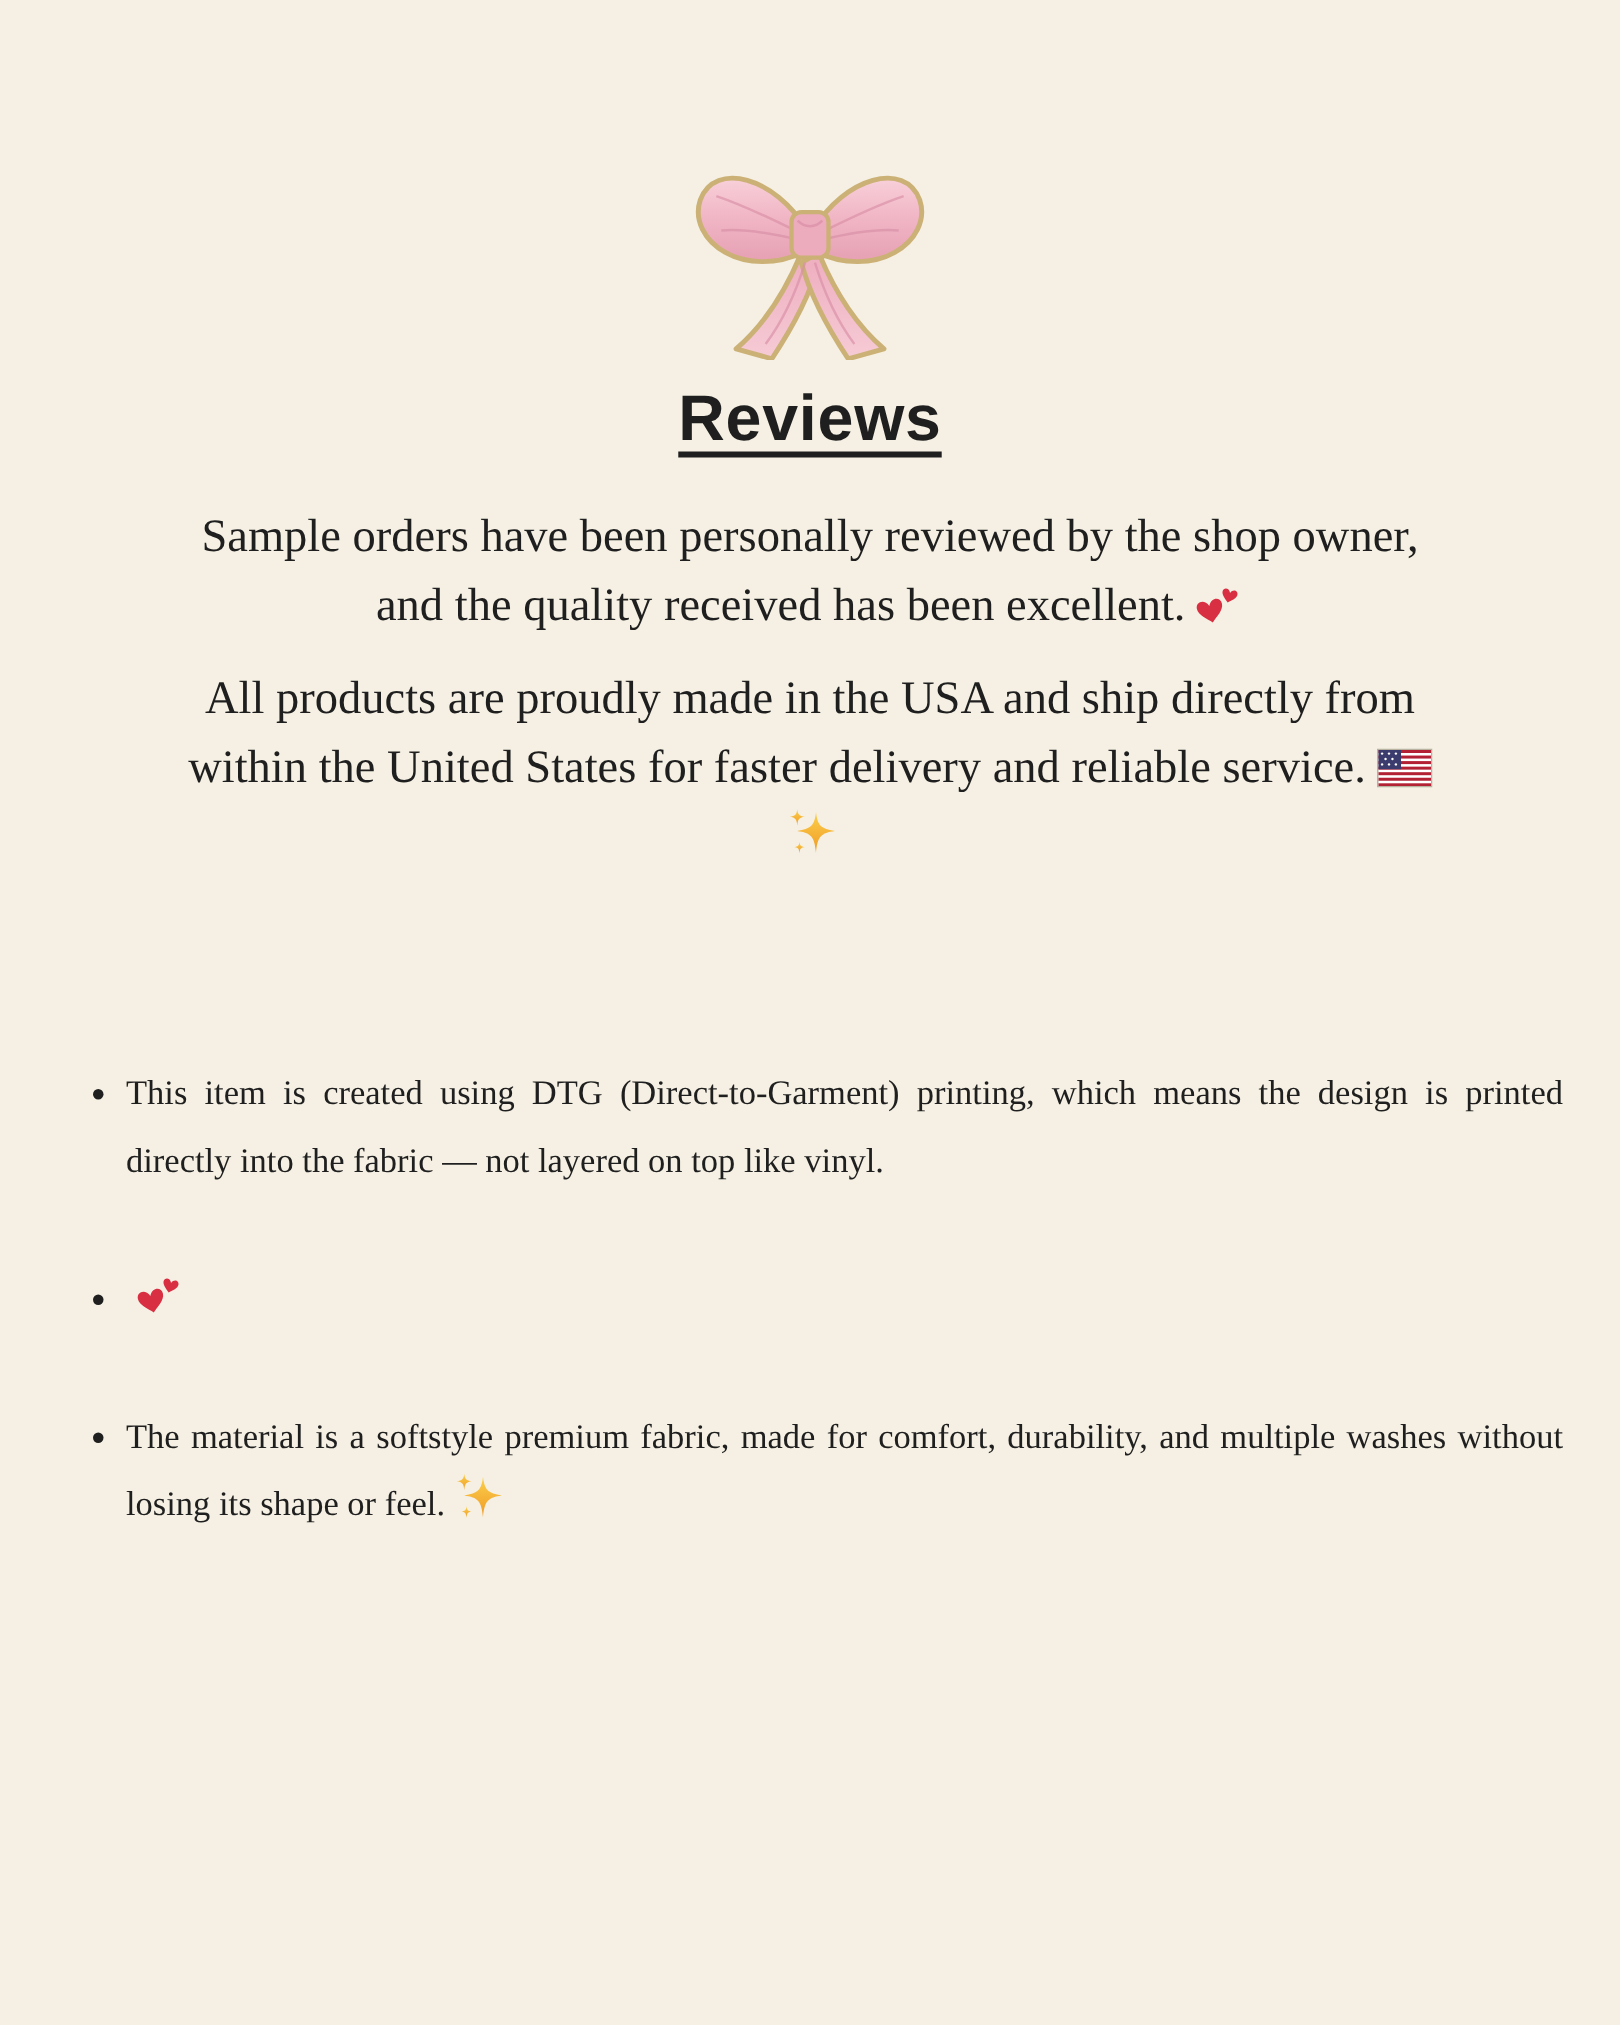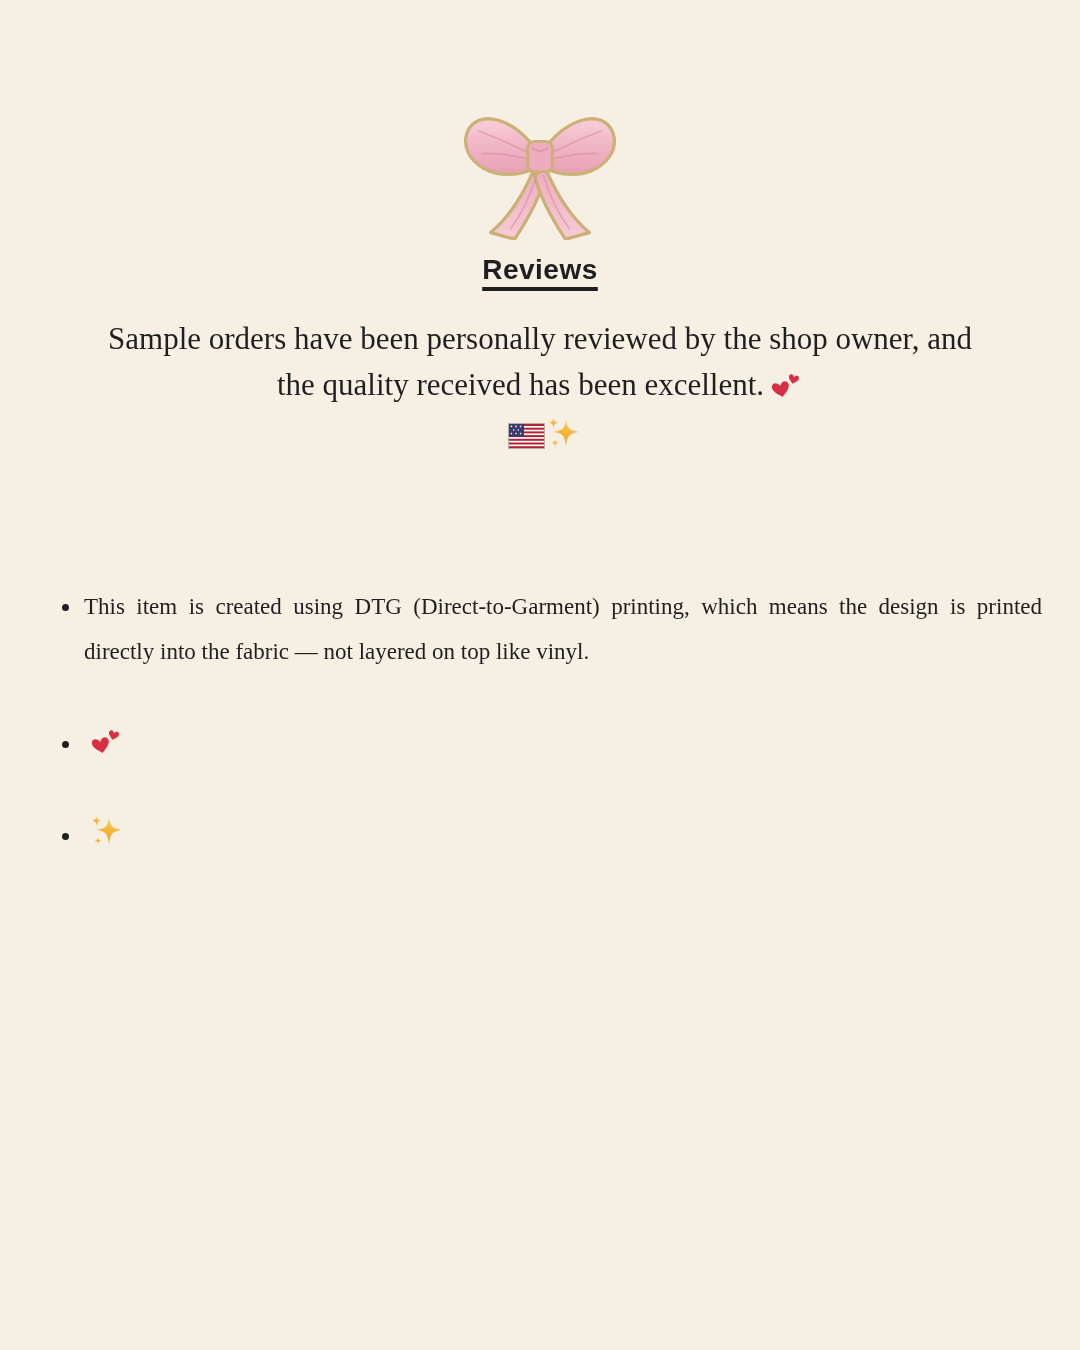--- a/index.html
+++ b/index.html
@@ -9,37 +9,37 @@
     color: var(--ink, #1f1f1f);
     font-family: "Liberation Serif", serif;
     overflow: hidden;
   }
   .bow-wrap { text-align: center; padding-top: 88px; }
   .bow { width: 166px; height: 152px; }
 
   .title {
     text-align: center;
     font-family: "Liberation Sans", sans-serif;
-    font-size: 28px;
+    font-size: 43px;
     font-weight: 600;
     letter-spacing: 0.5px;
     margin-top: 10px;
     text-decoration: underline;
     text-decoration-thickness: 3.5px;
     text-underline-offset: 8px;
   }
 
   .intro {
     width: 884px;
     margin: 30px auto 0;
     text-align: center;
     font-size: 31px;
     line-height: 46px;
   }
-  .intro p { margin: 4px; }
+  .intro p { margin: 16px; }
 
   .bullets {
     width: 960px;
     margin: 126px auto 0;
     padding-left: 44px;
     font-size: 23px;
     line-height: 45px;
     list-style: disc outside;
   }
   .bullets li {
@@ -136,28 +136,28 @@
     <path d="M90,72 C96,78 104,78 110,72" stroke="#d98fa6" stroke-width="2" fill="none" opacity="0.7"></path>
   </svg>
 </div>
 
 <div class="title">Reviews</div>
 
 <div class="intro">
   <p><span>Sample orders have been personally reviewed by the shop owner, and the quality received has been excellent.</span><svg class="emoji" width="32" height="28" viewBox="0 0 36 30">
         <use href="#two-hearts-def"></use>
       </svg></p>
-  <p><svg class="emoji" width="37" height="26" viewBox="0 0 37 26">
+  <p><span>All products are proudly made in the USA and ship directly from within the United States for faster delivery and reliable service.</span><svg class="emoji" width="37" height="26" viewBox="0 0 37 26">
         <use href="#us-flag-def"></use>
       </svg><svg class="emoji" width="32" height="32" viewBox="0 0 32 32">
         <use href="#sparkles-def"></use>
       </svg></p>
 </div>
 
 <ul class="bullets">
   <li><span>This item is created using DTG (Direct-to-Garment) printing, which means the design is printed directly into the fabric — not layered on top like vinyl.</span></li>
   <li><svg class="emoji" width="32" height="28" viewBox="0 0 36 30">
         <use href="#two-hearts-def"></use>
       </svg></li>
-  <li><svg class="emoji" width="32" height="32" viewBox="0 0 32 32">
+  <li><span>The material is a softstyle premium fabric, made for comfort, durability, and multiple washes without losing its shape or feel.</span><svg class="emoji" width="32" height="32" viewBox="0 0 32 32">
         <use href="#sparkles-def"></use>
       </svg></li>
 </ul>
 
 </body></html>

